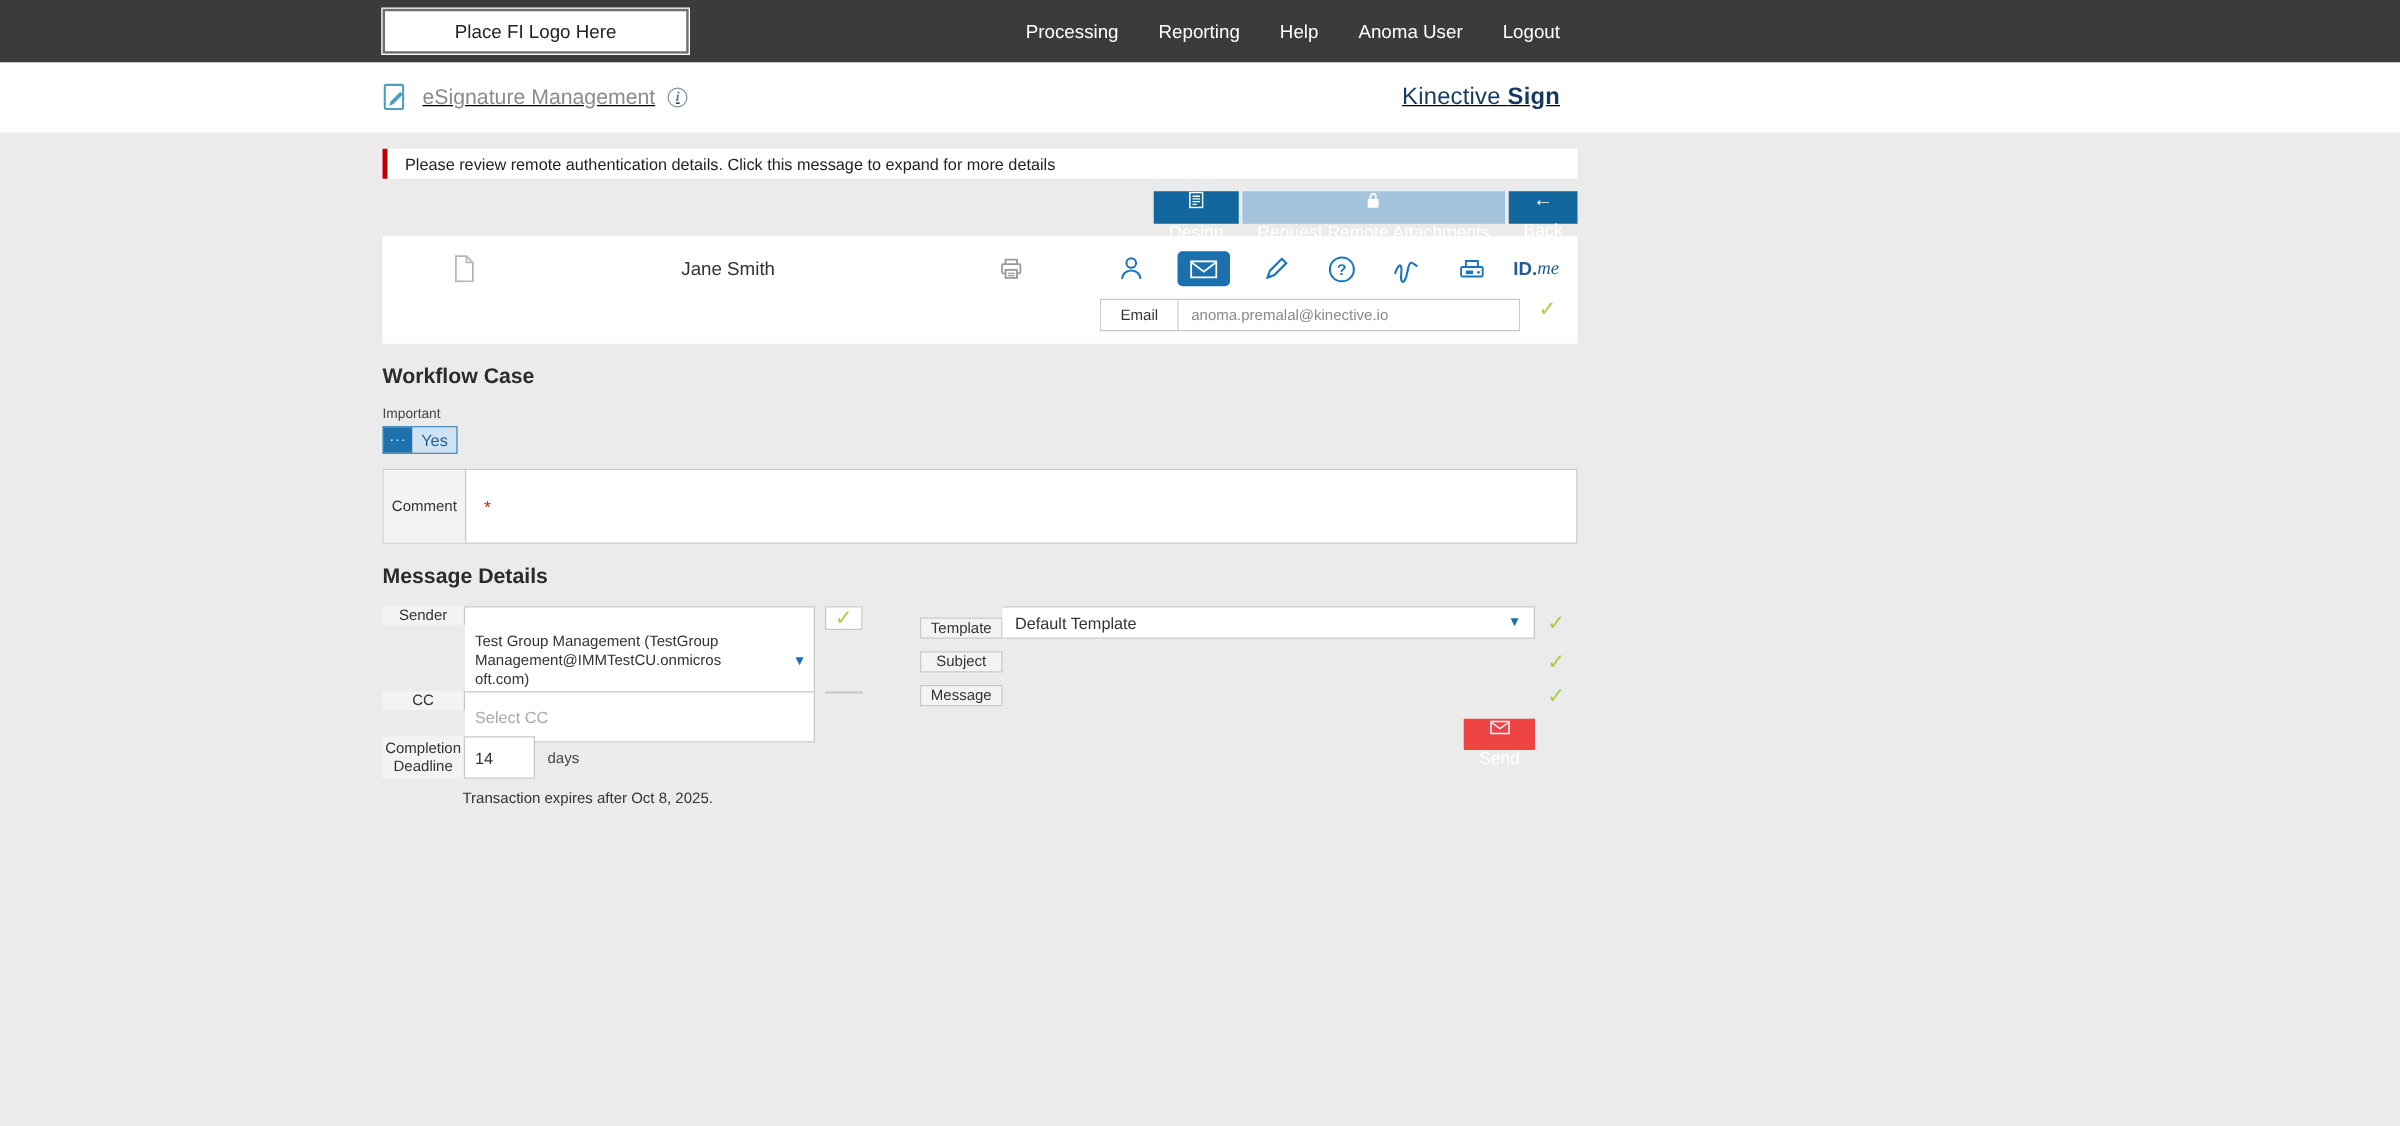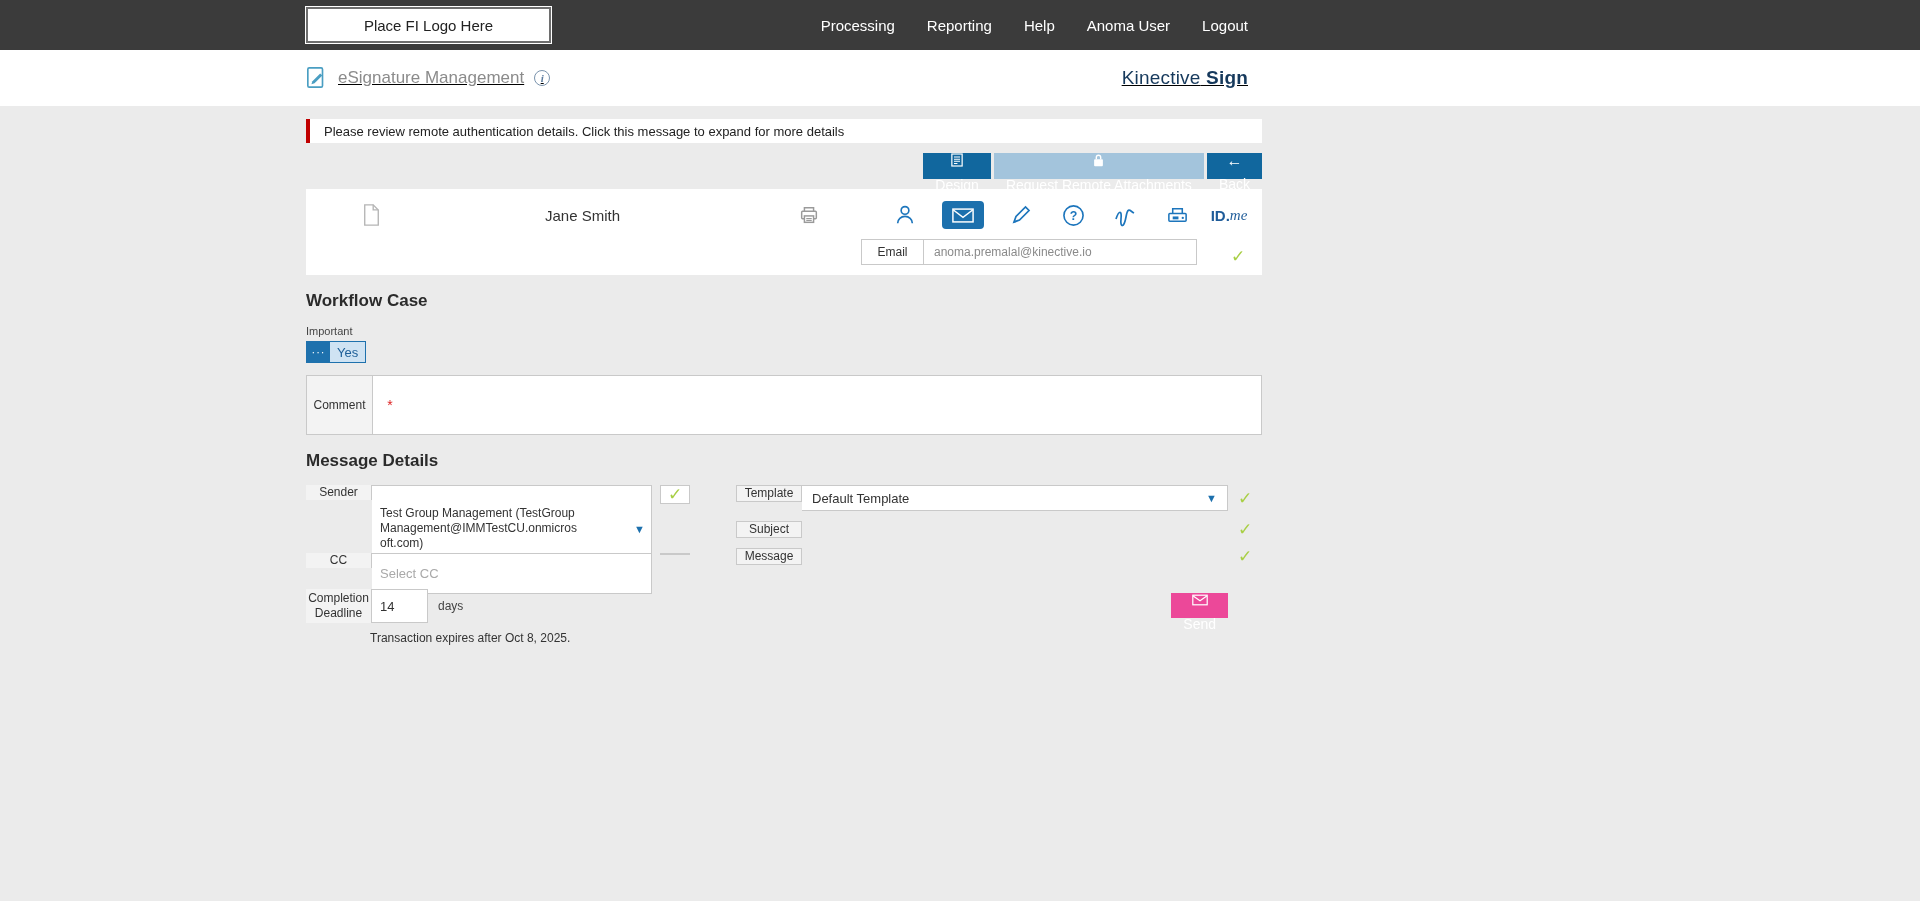--- a/index.html
+++ b/index.html
@@ -29,35 +29,35 @@
   .content { padding-top:13px; }
 
   .alert-bar { background:#fff; border-left:4px solid #c00000; height:24px; display:flex; align-items:center;
                padding-left:14px; font-size:13px; color:#222; cursor:pointer; }
 
   .actions-row { display:flex; justify-content:flex-end; gap:3px; margin-top:10px; }
   .btn { display:inline-flex; align-items:center; gap:7px; border:none; color:#fff; font-size:14px;
          height:26px; padding:0 12px; cursor:pointer; font-family:"Liberation Sans", sans-serif;flex-direction:column; }
   .btn-dark { background:#11679e; }
   .btn-disabled { background:#a3c4dc; cursor:default; }
-  .btn-send { background:#ec4899; height:25px;margin-top:18px; }
+  .btn-send { background:#ef4444; height:25px; }
   .back-arrow { font-size:16px; font-weight:bold; line-height:1; }
 
   
   .card { background:#fff; margin-top:10px; padding:8px 12px 10px 12px; }
   .card-row1 { display:flex; align-items:center; height:36px; }
   .doc-icon { margin-left:45px; display:inline-flex; }
   .recipient-name { font-size:15px; color:#333; margin-left:165px; }
   .printer { margin-left:auto; margin-right:70px; display:inline-flex; cursor:pointer; }
   .method-strip { display:flex; align-items:center; gap:22px; margin-right:6px; }
   .method { display:inline-flex; align-items:center; justify-content:center; cursor:pointer; width:30px; height:28px; }
   .method.selected { background:#1c70ad; border-radius:4px; width:42px; }
   .idme { color:#1f5c99; font-size:15px; white-space:nowrap; }
   .idme i { font-family:"Liberation Serif", serif; }
-  .email-row-wrap { display:flex; align-items:flex-end; justify-content:flex-end; margin-top:6px;gap:19px; }
+  .email-row-wrap { display:flex; align-items:flex-start; justify-content:flex-end; margin-top:6px; }
   .email-row { display:flex; align-items:stretch; border:1px solid #c9c9c9; height:26px; width:336px; }
   .email-label { width:62px; display:flex; align-items:center; justify-content:center; font-size:12px; color:#333;
                  border-right:1px solid #c9c9c9; background:#fff; }
   .email-input { flex:1; border:none; outline:none; font-size:12px; color:#8a8a8a; padding:0 10px;
                  font-family:"Liberation Sans", sans-serif; }
   .check { color:#a8cf45; font-size:17px; line-height:1; }
   .email-row-wrap .check { margin-left:10px; width:24px; text-align:center; }
 
   
   .section-heading { font-size:17px; font-weight:600; color:#2b2b2b; margin-top:16px; }
@@ -94,21 +94,21 @@
   .cc-input { flex:1; border:1px solid #c9c9c9; border-left:none; outline:none; padding:12px 8px; font-size:13px;
               color:#333; font-family:"Liberation Sans", sans-serif; }
 
   .deadline-row { height:34px; margin-top:8px; display:flex; align-items:stretch; }
   .deadline-value { width:56px; border:1px solid #c9c9c9; border-left:none; background:#fff; outline:none;
                     padding:0 8px; font-size:13px; color:#333; font-family:"Liberation Sans", sans-serif; }
   .days-label { font-size:12px; color:#444; align-self:center; margin-left:10px; }
   .expiry-note { font-size:12px; color:#333; margin-top:8px; margin-left:64px; }
 
   .rrow { display:flex; align-items:stretch; margin-bottom:10px; }
-  .rrow .field-wrap { flex:1; display:flex; align-items:flex-start;padding-left:20px; }
+  .rrow .field-wrap { flex:1; display:flex; align-items:flex-end;padding-left:20px; }
   .rrow .check-zone { width:34px; display:flex; align-items:center; justify-content:center; }
   .template-select { flex:1; display:flex; align-items:center; border:1px solid #c9c9c9; border-left:none;
                      background:#fff; padding:0 10px; cursor:pointer; height:26px; }
   .template-text { flex:1; font-size:13px; color:#333; }
   .subject-input { flex:1; border:1px solid #c9c9c9; border-left:none; outline:none; padding:0 10px; font-size:13px;
                    color:#333; font-family:"Liberation Sans", sans-serif; height:26px; }
   .msg-ta { flex:1; border:1px solid #c9c9c9; border-left:none; outline:none; resize:none; padding:7px 10px;
             font-size:13px; color:#333; font-family:"Liberation Sans", sans-serif; height:58px; }
   .rrow .cell-label { border:1px solid #c9c9c9; border-right:none; }
   .rrow .cell-label.inner-border { border-right:1px solid #c9c9c9; }

